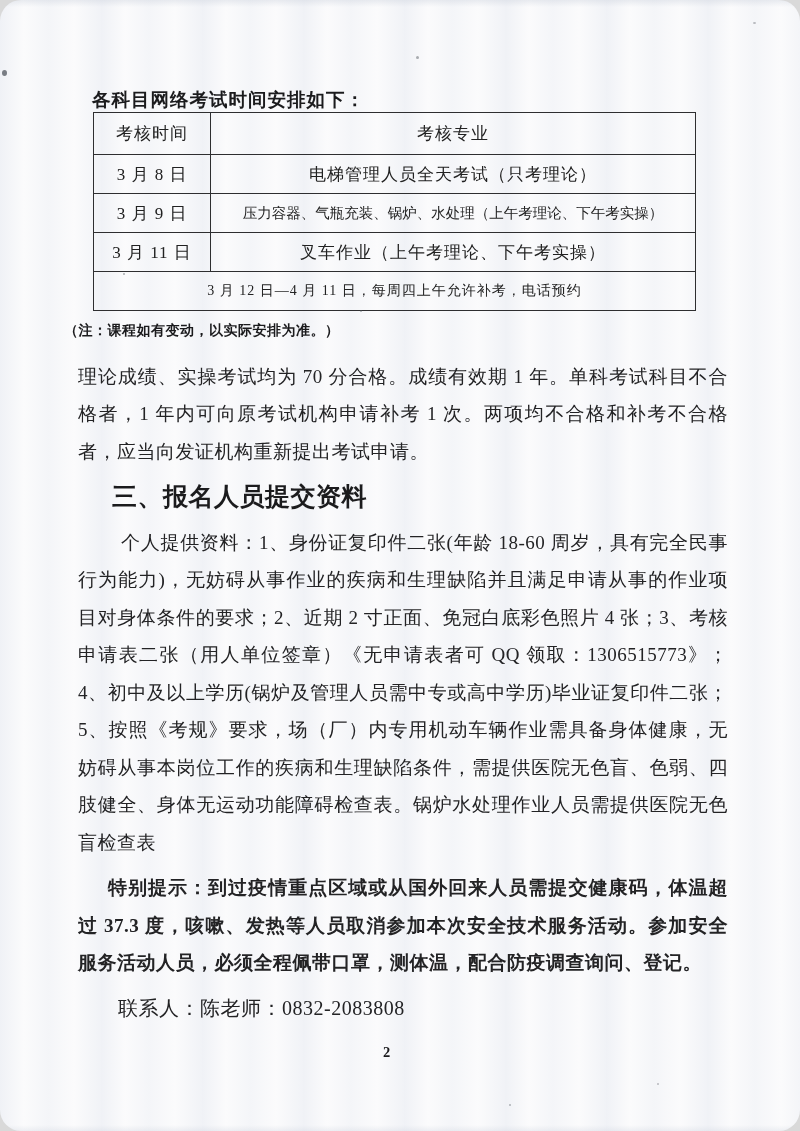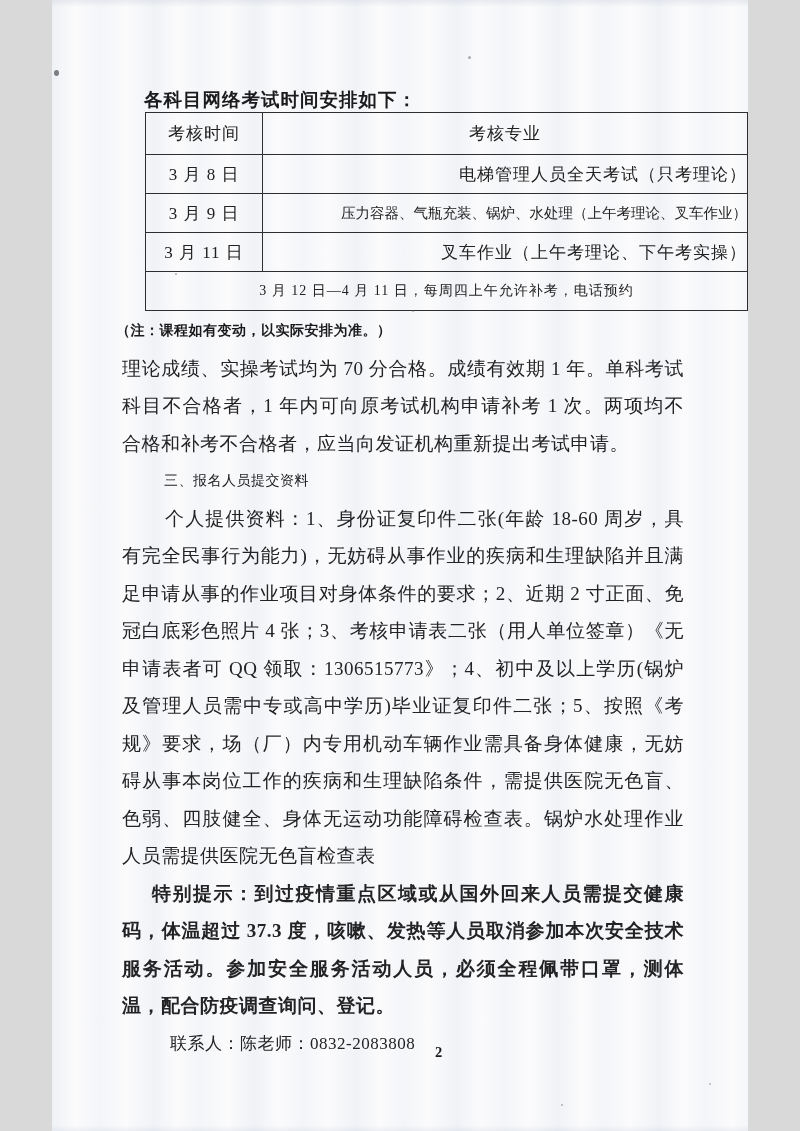--- a/index.html
+++ b/index.html
@@ -1,30 +1,31 @@
 <!DOCTYPE html>
 <html><head>
 <meta charset="utf-8">
 <style>
   html,body{margin:0;padding:0;background:#d9d9d9;}
   .page{
     position:relative;
-    width:696px;height:1131px;
+    width:800px;height:1131px;
     margin:0 auto;
     overflow:hidden;
     color:#232325;
     font-family:"Liberation Serif","DejaVu Serif",serif;
     background:
       linear-gradient(180deg, rgba(203,209,220,0.40) 0px, rgba(203,209,220,0) 7px),
       linear-gradient(0deg, rgba(203,209,220,0.30) 0px, rgba(203,209,220,0) 6px),
       repeating-linear-gradient(90deg,
         rgba(221,226,236,0.38) 0px, rgba(255,255,255,0) 24px,
         rgba(228,232,240,0.30) 48px, rgba(255,255,255,0) 74px,
         rgba(221,226,236,0.34) 101px),
       #fbfbfc;
+    border-radius: 21px;
   }
   .content{padding:0 64px 0 70px;}
 
   .doc-heading{
     margin:88px 0 0 22px;
     font-size:18.5px;font-weight:bold;line-height:24px;
     letter-spacing:1px;color:#1b1b1d;
   }
 
   table.schedule{
@@ -33,44 +34,44 @@
     font-size:17px;color:#222;
   }
   table.schedule th,table.schedule td{
     border:1.6px solid #2e2e30;
     padding:0;letter-spacing:1px;
   }
   table.schedule th{height:41px;font-weight:normal;text-align:center;}
   table.schedule td{height:38px;}
   .col-date{width:117px;}
   td.date{text-align:center;}
-  td.subject{padding-left:16px;text-align:right;}
+  td.subject{padding-left:16px;text-align:center;}
   td.subject.small{font-size:14.5px;letter-spacing:0;}
   td.makeup{text-align:center;font-size:14px;letter-spacing:1px;}
 
   .note{
     margin:1px 0 0 -6px;
     font-size:14px;font-weight:bold;line-height:37.5px;
     letter-spacing:0.5px;color:#1b1b1d;
   }
   p.body{
-    margin:0;font-size:19px;line-height:37.5px;
+    margin:8px;font-size:19px;line-height:37.5px;
     text-align:justify;letter-spacing:0.5px;color:#232325;
   }
   p.body.indent{text-indent:43px;}
   p.body.indent-sm{text-indent:30px;font-weight:bold;}
   h3.sec{
     margin:0;padding-left:42px;
-    font-size:14px;font-weight:normal;line-height:37.5px;
+    font-size:25px;font-weight:bold;line-height:37.5px;
     letter-spacing:0.5px;color:#1b1b1d;
   }
   h3.sec.gap{margin-top:3px;}
   .contact{
     margin:0;padding-left:48px;
-    font-size:17px;line-height:37.5px;letter-spacing:0.5px;
+    font-size:20px;line-height:37.5px;letter-spacing:0.5px;
   }
   .page-number{
     position:absolute;left:383px;top:1044px;
     font-size:14.5px;font-weight:bold;color:#1b1b1d;
   }
   .sp{position:absolute;background:#5a5f66;border-radius:50%;opacity:0.8;}
 </style>
 </head>
 <body>
 
@@ -99,21 +100,21 @@
           <th>考核专业</th>
         </tr>
       </thead>
       <tbody>
         <tr>
           <td class="date">3 月 8 日</td>
           <td class="subject">电梯管理人员全天考试（只考理论）</td>
         </tr>
         <tr>
           <td class="date">3 月 9 日</td>
-          <td class="subject small">压力容器、气瓶充装、锅炉、水处理（上午考理论、叉车作业）</td>
+          <td class="subject small">压力容器、气瓶充装、锅炉、水处理（上午考理论、下午考实操）</td>
         </tr>
         <tr>
           <td class="date">3 月 11 日</td>
           <td class="subject">叉车作业（上午考理论、下午考实操）</td>
         </tr>
         <tr>
           <td class="makeup" colspan="2">3 月 12 日—4 月 11 日，每周四上午允许补考，电话预约</td>
         </tr>
       </tbody>
     </table>

